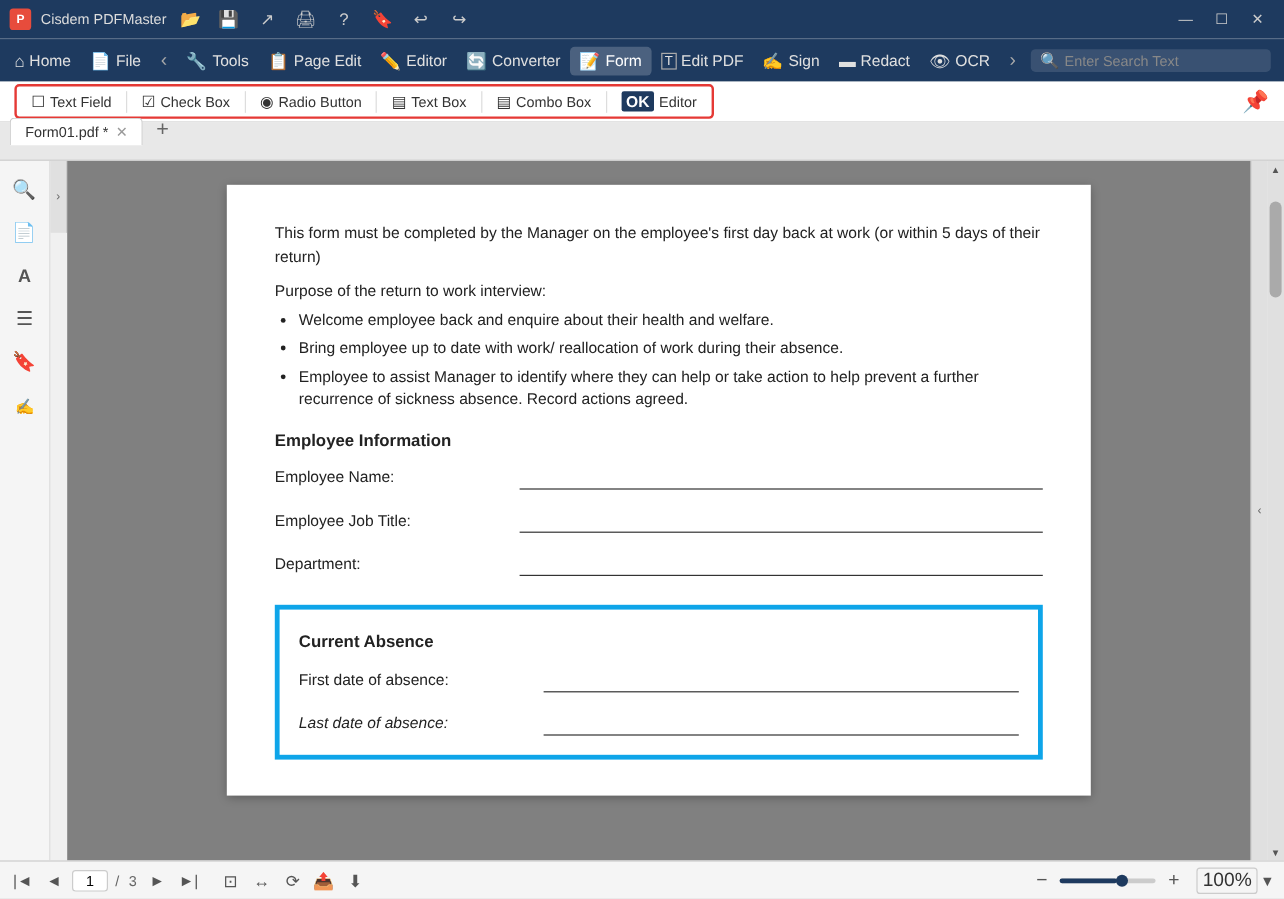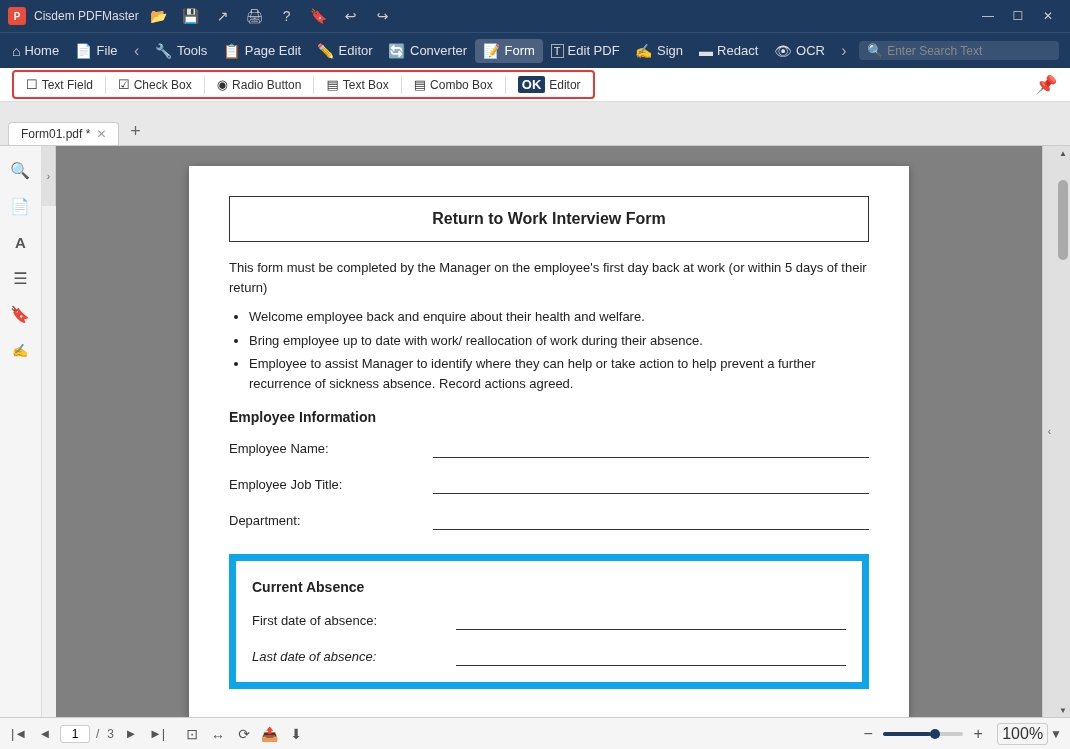--- a/index.html
+++ b/index.html
@@ -76,24 +76,24 @@
       padding: 2px 8px; cursor: pointer; border-radius: 3px;
       font-size: 12px; color: #333; white-space: nowrap;
     }
     .form-tool .tool-icon { font-size: 13px; }
     .form-tool-divider { width: 1px; height: 18px; background: #ddd; margin: 0 2px; }
     .bookmark-btn { margin-left: auto; color: #1e3a5f; cursor: pointer; font-size: 18px; }
 
     
     .tab-bar {
       background: #e8e8e8;
-      height: 44px;
+      height: 32px;
       display: flex;
       align-items: flex-end;
-      padding: 0 8px;
+      padding: 12px 8px;
       flex-shrink: 0;
       border-bottom: 1px solid #ccc;
       text-align: right;
     }
     .tab {
       display: flex; align-items: center; gap: 6px;
       padding: 4px 12px; cursor: pointer;
       background: white; border: 1px solid #ccc; border-bottom: none;
       border-radius: 4px 4px 0 0; font-size: 12px; color: #333;
     }
@@ -147,21 +147,21 @@
     .bullet-list li { margin-bottom: 4px; list-style-type: disc; }
     .section-header { font-weight: bold; font-size: 14px; margin: 14px 0 10px 0; }
     .form-row {
       display: flex; align-items: flex-end; margin-bottom: 16px; gap: 44px;
     }
     .form-label { min-width: 160px; font-size: 13px; }
     .form-line {
       flex: 1; border-bottom: 1px solid #333; height: 20px;
     }
     .absence-box {
-      border: 7px solid #0ea5e9; padding: 16px; margin-top: 24px;
+      border: 4px solid #0ea5e9; padding: 16px; margin-top: 24px;
     }
     .absence-header { font-weight: bold; font-size: 14px; margin-bottom: 12px; }
 
     
     .right-scrollbar {
       width: 14px; background: #e0e0e0; flex-shrink: 0;
       display: flex; flex-direction: column; align-items: center;
     }
     .scrollbar-track { flex: 1; position: relative; width: 100%; }
     .scrollbar-thumb {
@@ -328,27 +328,27 @@
     <div class="sidebar-icon" title="Text" style="font-weight:bold; font-size:15px;">A</div>
     <div class="sidebar-icon" title="List">☰</div>
     <div class="sidebar-icon" title="Bookmarks">🔖</div>
     <div class="sidebar-icon" title="Signature" style="font-size:13px;">✍</div>
   </div>
 
   <div class="collapse-arrow">›</div>
 
   <div class="pdf-viewer">
     <div class="pdf-page">
-      <div class="pdf-title-box">Return to Work Interview Form</div>
 
       <div class="pdf-section">
         <p>This form must be completed by the Manager on the employee's first day back at work (or within 5 days of their return)</p>
       </div>
 
       <div class="pdf-section">
+        <p>Purpose of the return to work interview:</p>
         <ul class="bullet-list">
           <li>Welcome employee back and enquire about their health and welfare.</li>
           <li>Bring employee up to date with work/ reallocation of work during their absence.</li>
           <li>Employee to assist Manager to identify where they can help or take action to help prevent a further recurrence of sickness absence. Record actions agreed.</li>
         </ul>
       </div>
 
       <div class="section-header">Employee Information</div>
 
       <div class="form-row">

